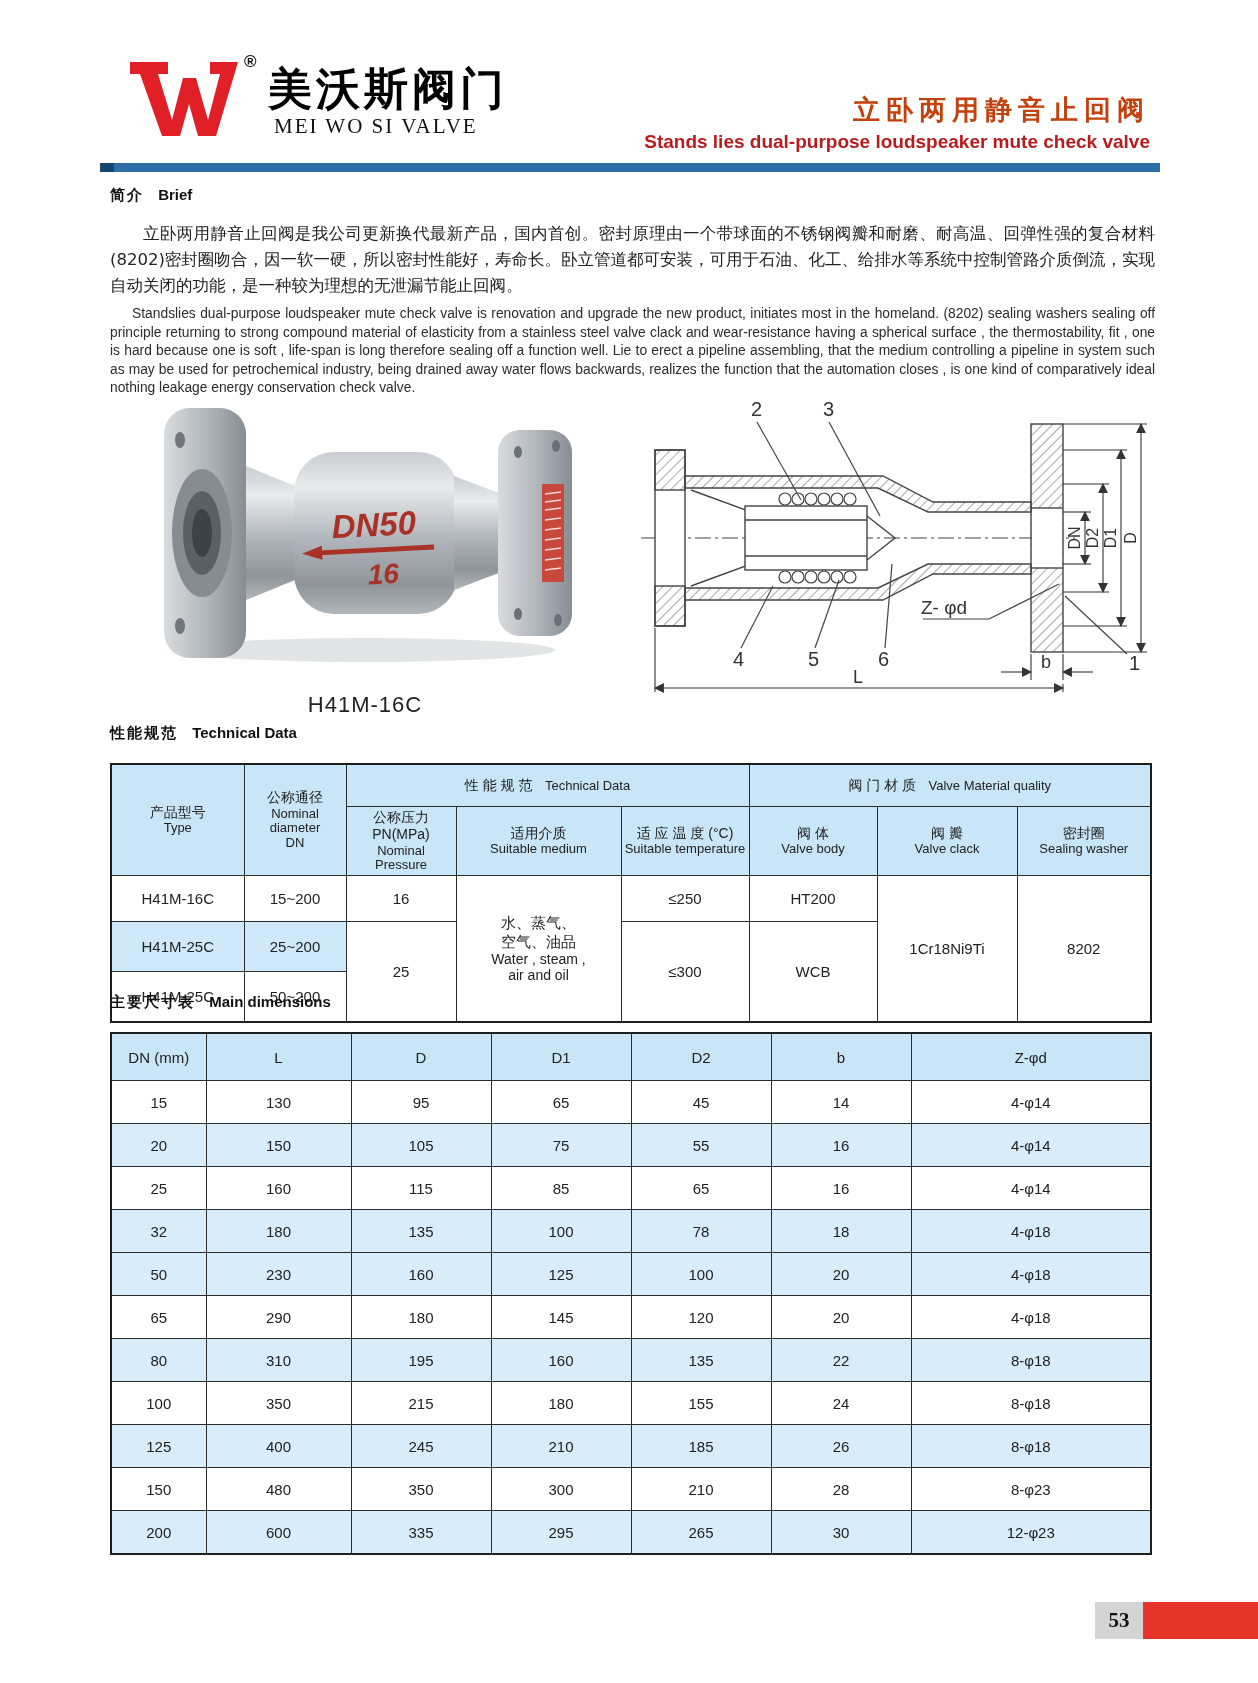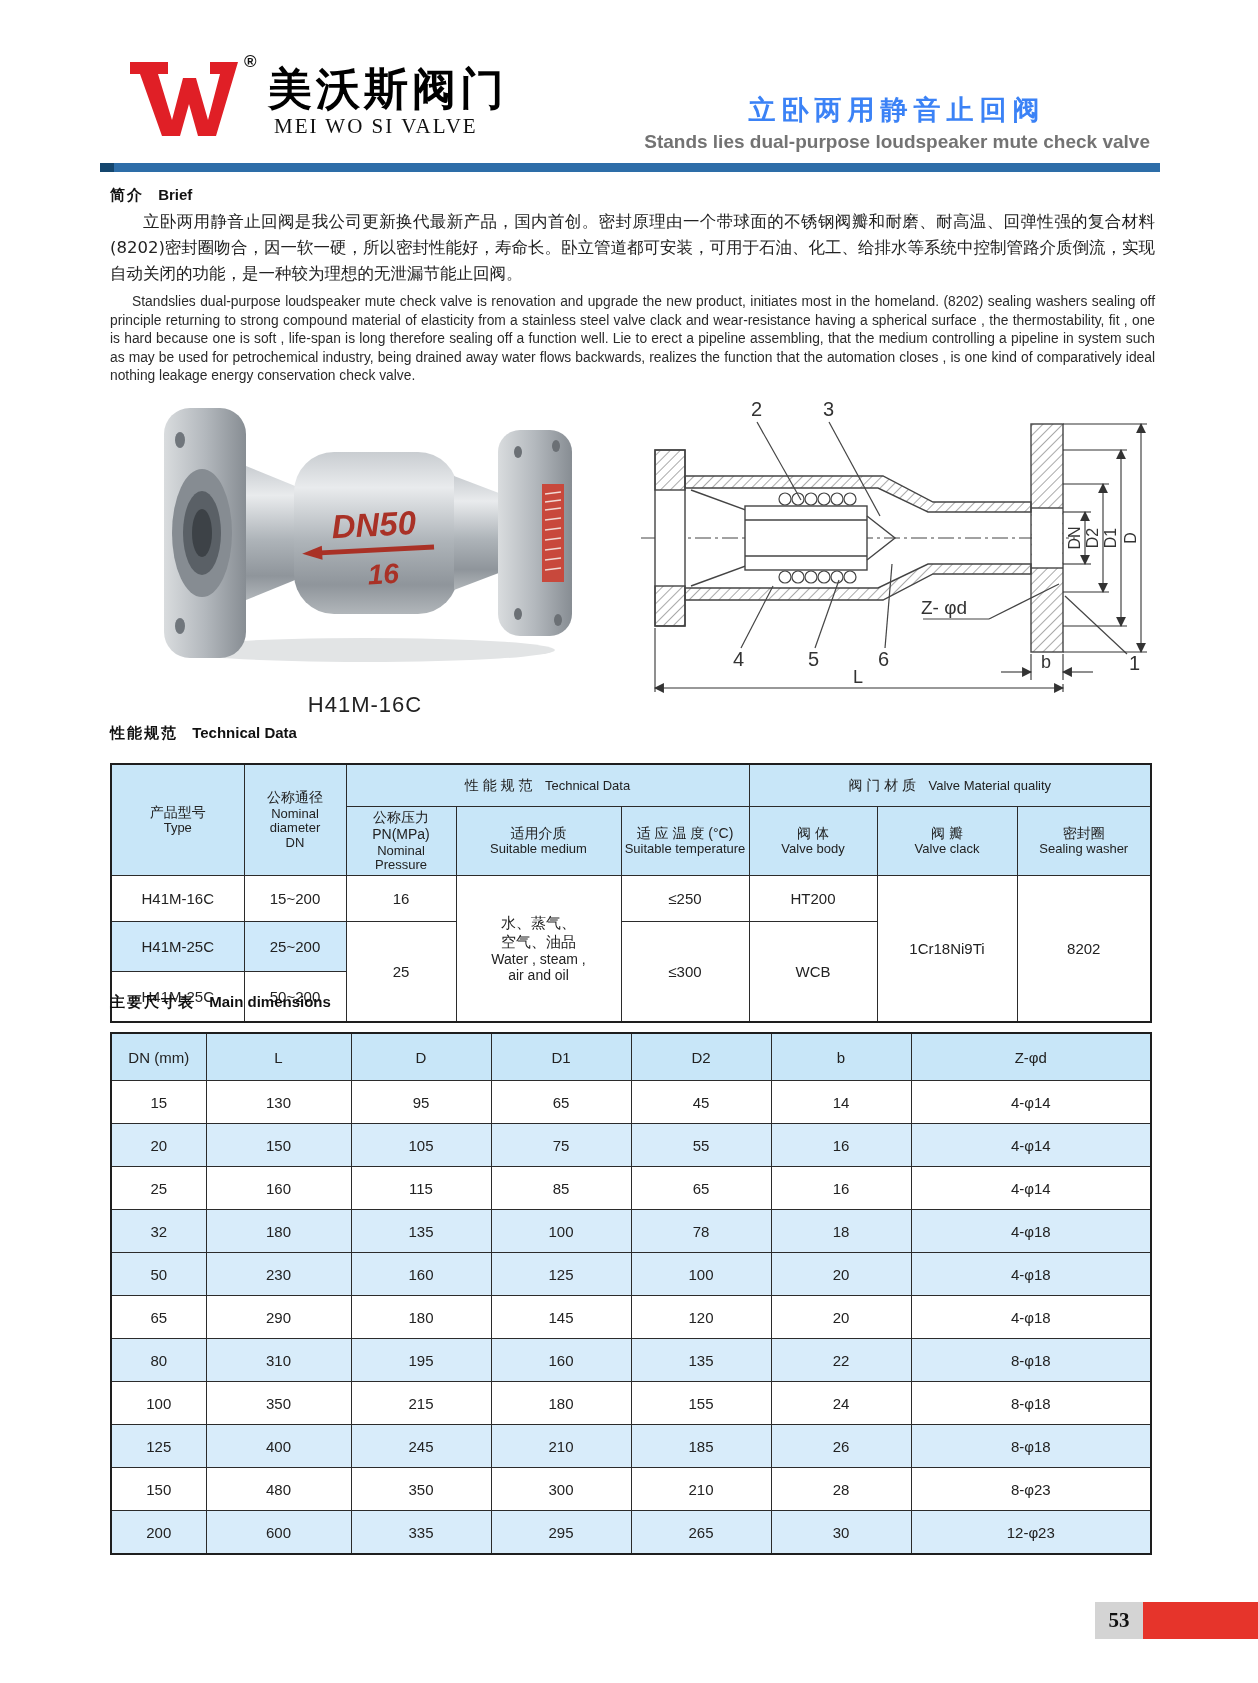--- a/index.html
+++ b/index.html
@@ -8,31 +8,31 @@
 
   
   #logo-block{position:absolute;left:128px;top:52px;width:420px;height:100px;}
   #logo-mark{position:absolute;left:0;top:8px;}
   #brand-reg{position:absolute;left:116px;top:0px;font-size:17px;font-weight:bold;color:#111;}
   #brand-cn{position:absolute;left:140px;top:8px;font-size:44px;font-weight:bold;color:#000;
             font-family:"DejaVu Sans",sans-serif;letter-spacing:4px;white-space:nowrap;}
   #brand-en{position:absolute;left:146px;top:62px;font-size:21px;letter-spacing:2px;
             font-family:"Liberation Serif",serif;color:#111;white-space:nowrap;}
   #head-titles{position:absolute;right:108px;top:92px;text-align:right;}
-  #title-cn{font-size:27px;font-weight:bold;letter-spacing:6px;color:#3b82f6;text-align:center;}
-  #title-en{font-size:19px;font-weight:bold;color:#737373;margin-top:3px;}
+  #title-cn{font-size:27px;font-weight:bold;letter-spacing:6px;color:#c2410c;}
+  #title-en{font-size:19px;font-weight:bold;color:#b91c1c;margin-top:3px;}
   #head-rule{position:absolute;left:100px;top:163px;width:1060px;height:9px;background:#2d6da8;}
   #head-rule-cap{position:absolute;left:100px;top:163px;width:14px;height:9px;background:#14466e;}
 
   
   #brief{position:absolute;left:110px;top:186px;width:1045px;}
   .sec-head{font-size:15px;color:#111;}
   .sec-head .cn{font-weight:bold;letter-spacing:2px;}
   .sec-head .en{font-weight:bold;margin-left:10px;}
-  #brief-cn{margin-top:4px;font-size:16.5px;line-height:1.58;color:#222;text-align:justify;
+  #brief-cn{margin-top:16px;font-size:16.5px;line-height:1.58;color:#222;text-align:justify;
             text-indent:2em;font-family:"DejaVu Sans",sans-serif;}
   #brief-en{margin-top:6px;font-size:13.8px;line-height:1.34;color:#2b2b2b;text-align:justify;
             text-indent:1.6em;}
 
   
   #photo-wrap{position:absolute;left:150px;top:398px;width:430px;height:270px;}
   #diagram-wrap{position:absolute;left:633px;top:388px;width:527px;height:312px;}
   #photo-caption{position:absolute;left:150px;top:692px;width:430px;text-align:center;
                  font-size:22px;color:#222;letter-spacing:1px;}
 

